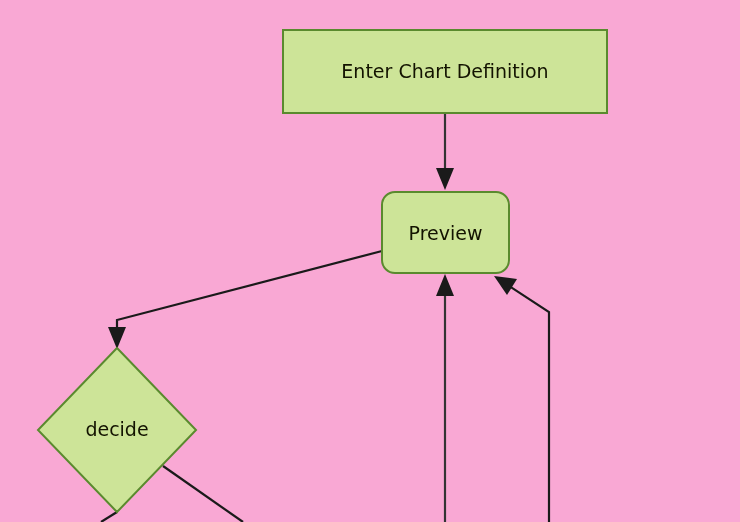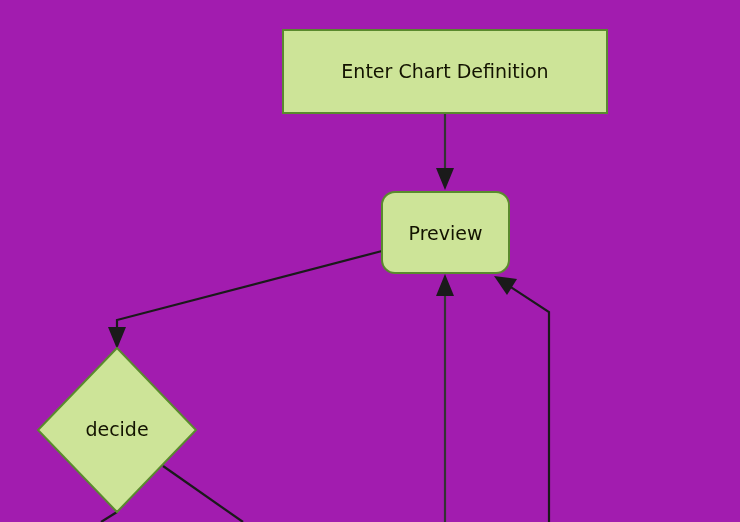--- a/index.html
+++ b/index.html
@@ -4,21 +4,21 @@
 <style>
   html, body {
     margin: 0;
     padding: 0;
     background: #ffffff;
   }
   #canvas {
     position: relative;
     width: 740px;
     height: 522px;
-    background: #a21caf;
+    background: #f9a8d4;
     overflow: hidden;
     font-family: "DejaVu Sans", "Liberation Sans", sans-serif;
   }
   #flow-svg {
     position: absolute;
     top: 0;
     left: 0;
     width: 740px;
     height: 522px;
   }

